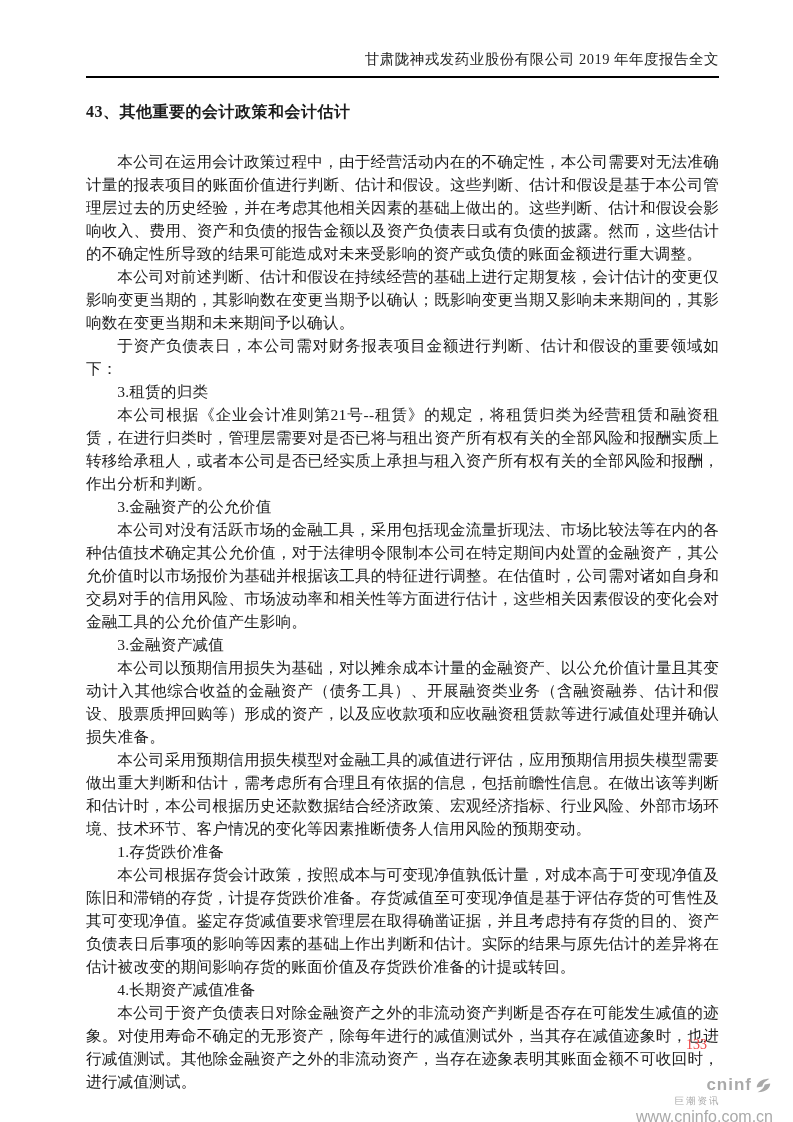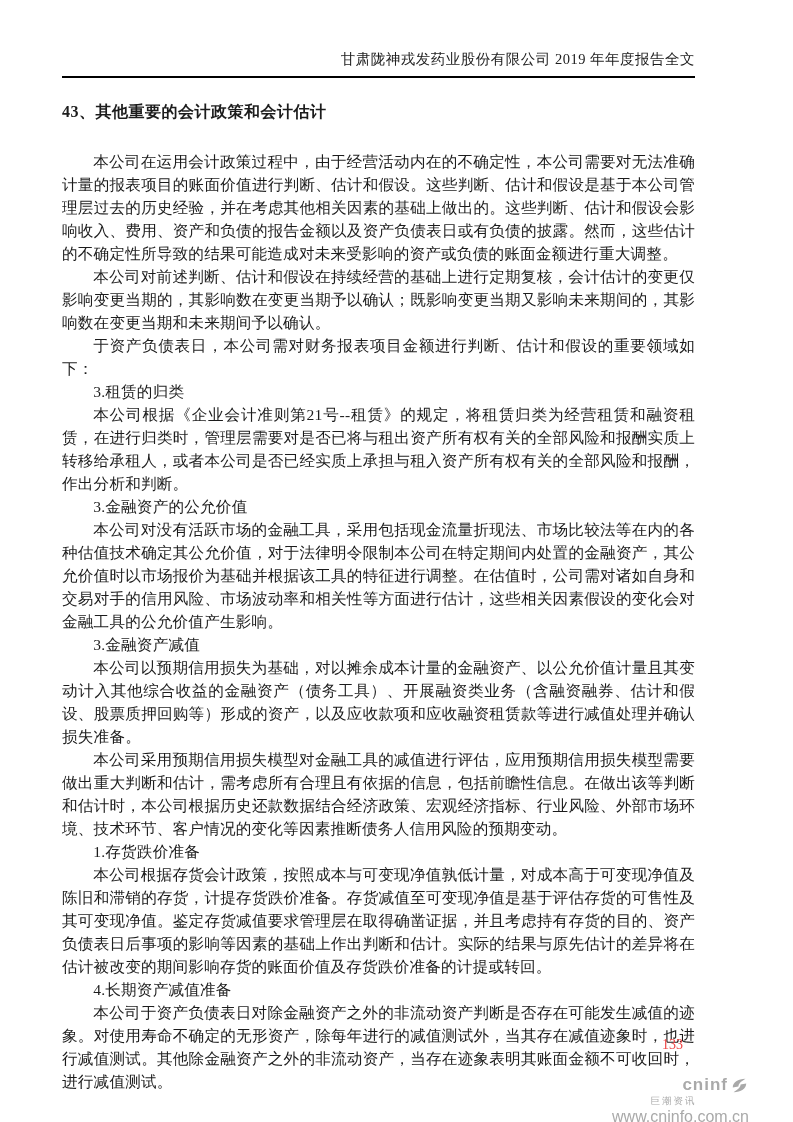--- a/index.html
+++ b/index.html
@@ -5,20 +5,21 @@
   html, body { margin: 0; padding: 0; background: #ffffff; }
   .page {
     position: relative;
     width: 757px;
     height: 1122px;
     background: #ffffff;
     font-family: "Liberation Serif", "DejaVu Serif", serif;
     color: #1c1c1c;
     overflow: hidden;
     box-sizing: border-box;
+    margin-left: 24px;
   }
   .margins { padding: 0 62px; }
   .doc-header {
     margin-top: 50px;
     padding-bottom: 7px;
     border-bottom: 2px solid #000000;
     text-align: right;
     font-size: 14.5px;
     letter-spacing: 0.5px;
   }

